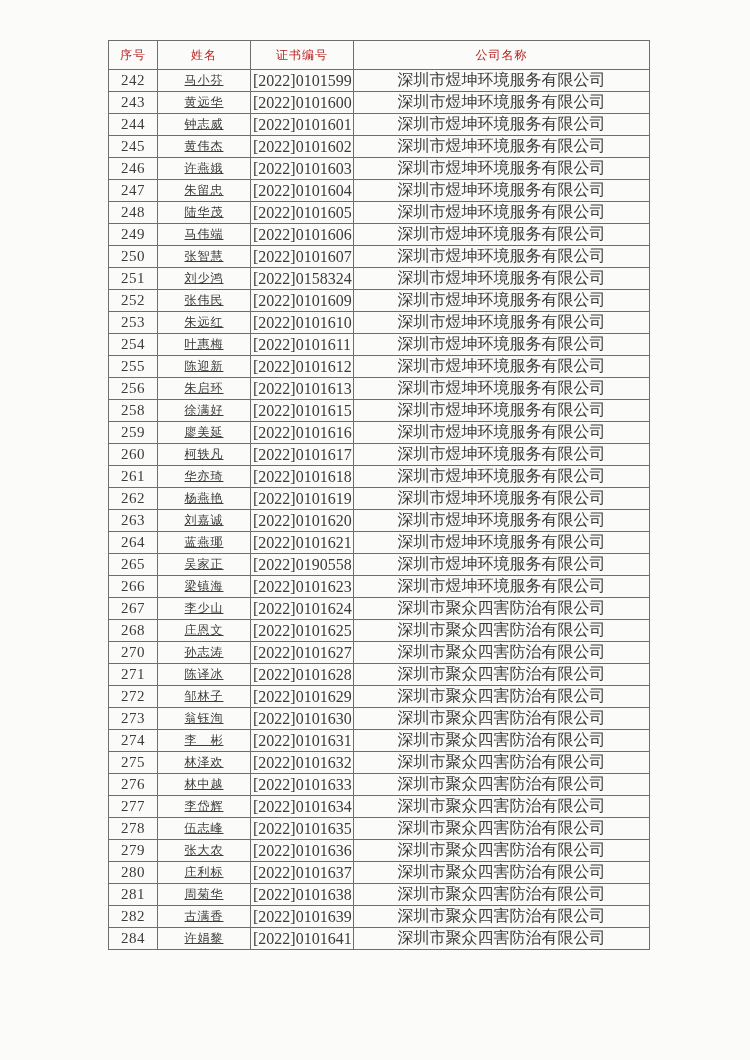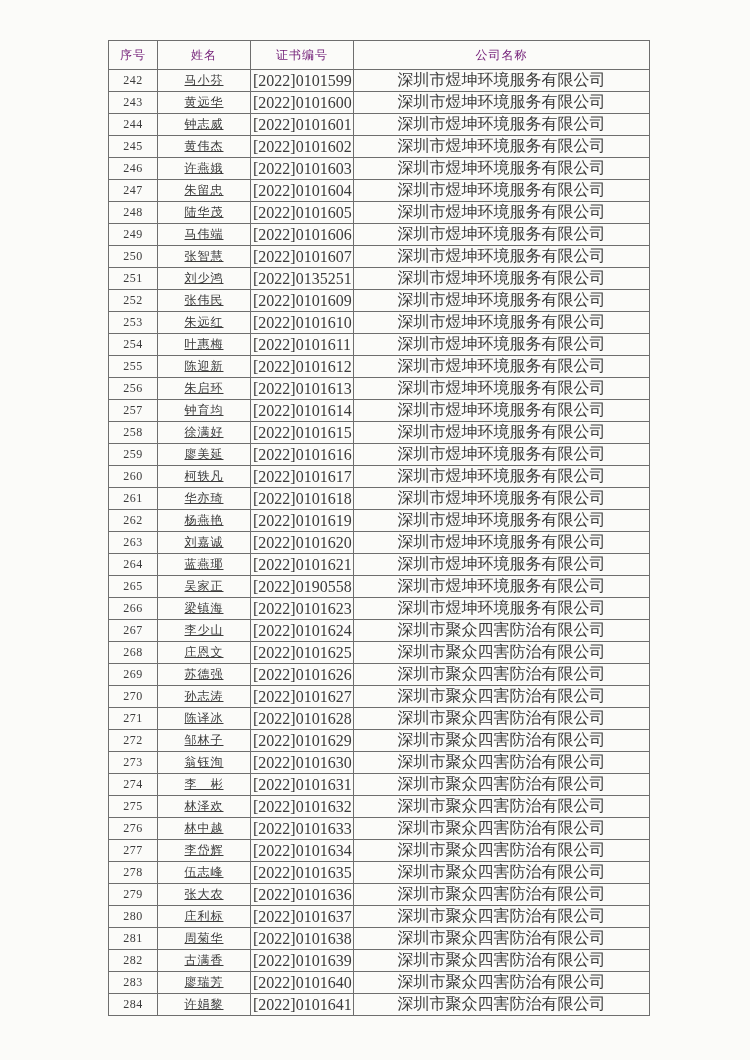--- a/index.html
+++ b/index.html
@@ -26,36 +26,36 @@
   .doc-table, .doc-table th, .doc-table td {
     border: 1px solid #6e6e6e;
   }
   .doc-table {
     border: 1.5px solid #4a4a4a;
   }
   .doc-table th {
     height: 26px;
     font-weight: normal;
     font-size: 12px;
-    color: #701a75;
+    color: #b91c1c;
     letter-spacing: 1px;
   }
   .doc-table td {
     height: 21px;
     font-size: 12px;
     text-align: center;
     white-space: nowrap;
     overflow: hidden;
     padding: 0 2px;
   }
   .col-no   { width: 49px; }
   .col-name { width: 93px; }
   .col-cert { width: 103px; }
   .col-comp { width: 296px; }
-  td.cell-no   { font-size: 12px; letter-spacing: 0.5px; }
+  td.cell-no   { font-size: 15px; letter-spacing: 0.5px; }
   td.cell-name { letter-spacing: 1px; text-decoration: underline; }
   td.cell-cert { font-size: 16px; }
   td.cell-comp { font-size: 16px; }
 </style>
 </head>
 <body>
 
 <table class="doc-table">
   <colgroup>
     <col class="col-no">
@@ -122,21 +122,21 @@
       </tr>
       <tr>
         <td class="cell-no">250</td>
         <td class="cell-name">张智慧</td>
         <td class="cell-cert">[2022]0101607</td>
         <td class="cell-comp">深圳市煜坤环境服务有限公司</td>
       </tr>
       <tr>
         <td class="cell-no">251</td>
         <td class="cell-name">刘少鸿</td>
-        <td class="cell-cert">[2022]0135251</td>
+        <td class="cell-cert">[2022]0158324</td>
         <td class="cell-comp">深圳市煜坤环境服务有限公司</td>
       </tr>
       <tr>
         <td class="cell-no">252</td>
         <td class="cell-name">张伟民</td>
         <td class="cell-cert">[2022]0101609</td>
         <td class="cell-comp">深圳市煜坤环境服务有限公司</td>
       </tr>
       <tr>
         <td class="cell-no">253</td>
@@ -156,26 +156,20 @@
         <td class="cell-cert">[2022]0101612</td>
         <td class="cell-comp">深圳市煜坤环境服务有限公司</td>
       </tr>
       <tr>
         <td class="cell-no">256</td>
         <td class="cell-name">朱启环</td>
         <td class="cell-cert">[2022]0101613</td>
         <td class="cell-comp">深圳市煜坤环境服务有限公司</td>
       </tr>
       <tr>
-        <td class="cell-no">257</td>
-        <td class="cell-name">钟育均</td>
-        <td class="cell-cert">[2022]0101614</td>
-        <td class="cell-comp">深圳市煜坤环境服务有限公司</td>
-      </tr>
-      <tr>
         <td class="cell-no">258</td>
         <td class="cell-name">徐满好</td>
         <td class="cell-cert">[2022]0101615</td>
         <td class="cell-comp">深圳市煜坤环境服务有限公司</td>
       </tr>
       <tr>
         <td class="cell-no">259</td>
         <td class="cell-name">廖美延</td>
         <td class="cell-cert">[2022]0101616</td>
         <td class="cell-comp">深圳市煜坤环境服务有限公司</td>
@@ -228,26 +222,20 @@
         <td class="cell-cert">[2022]0101624</td>
         <td class="cell-comp">深圳市聚众四害防治有限公司</td>
       </tr>
       <tr>
         <td class="cell-no">268</td>
         <td class="cell-name">庄恩文</td>
         <td class="cell-cert">[2022]0101625</td>
         <td class="cell-comp">深圳市聚众四害防治有限公司</td>
       </tr>
       <tr>
-        <td class="cell-no">269</td>
-        <td class="cell-name">苏德强</td>
-        <td class="cell-cert">[2022]0101626</td>
-        <td class="cell-comp">深圳市聚众四害防治有限公司</td>
-      </tr>
-      <tr>
         <td class="cell-no">270</td>
         <td class="cell-name">孙志涛</td>
         <td class="cell-cert">[2022]0101627</td>
         <td class="cell-comp">深圳市聚众四害防治有限公司</td>
       </tr>
       <tr>
         <td class="cell-no">271</td>
         <td class="cell-name">陈译冰</td>
         <td class="cell-cert">[2022]0101628</td>
         <td class="cell-comp">深圳市聚众四害防治有限公司</td>
@@ -309,26 +297,20 @@
       <tr>
         <td class="cell-no">281</td>
         <td class="cell-name">周菊华</td>
         <td class="cell-cert">[2022]0101638</td>
         <td class="cell-comp">深圳市聚众四害防治有限公司</td>
       </tr>
       <tr>
         <td class="cell-no">282</td>
         <td class="cell-name">古满香</td>
         <td class="cell-cert">[2022]0101639</td>
-        <td class="cell-comp">深圳市聚众四害防治有限公司</td>
-      </tr>
-      <tr>
-        <td class="cell-no">283</td>
-        <td class="cell-name">廖瑞芳</td>
-        <td class="cell-cert">[2022]0101640</td>
         <td class="cell-comp">深圳市聚众四害防治有限公司</td>
       </tr>
       <tr>
         <td class="cell-no">284</td>
         <td class="cell-name">许娟黎</td>
         <td class="cell-cert">[2022]0101641</td>
         <td class="cell-comp">深圳市聚众四害防治有限公司</td>
       </tr>
     </tbody>
 </table>

